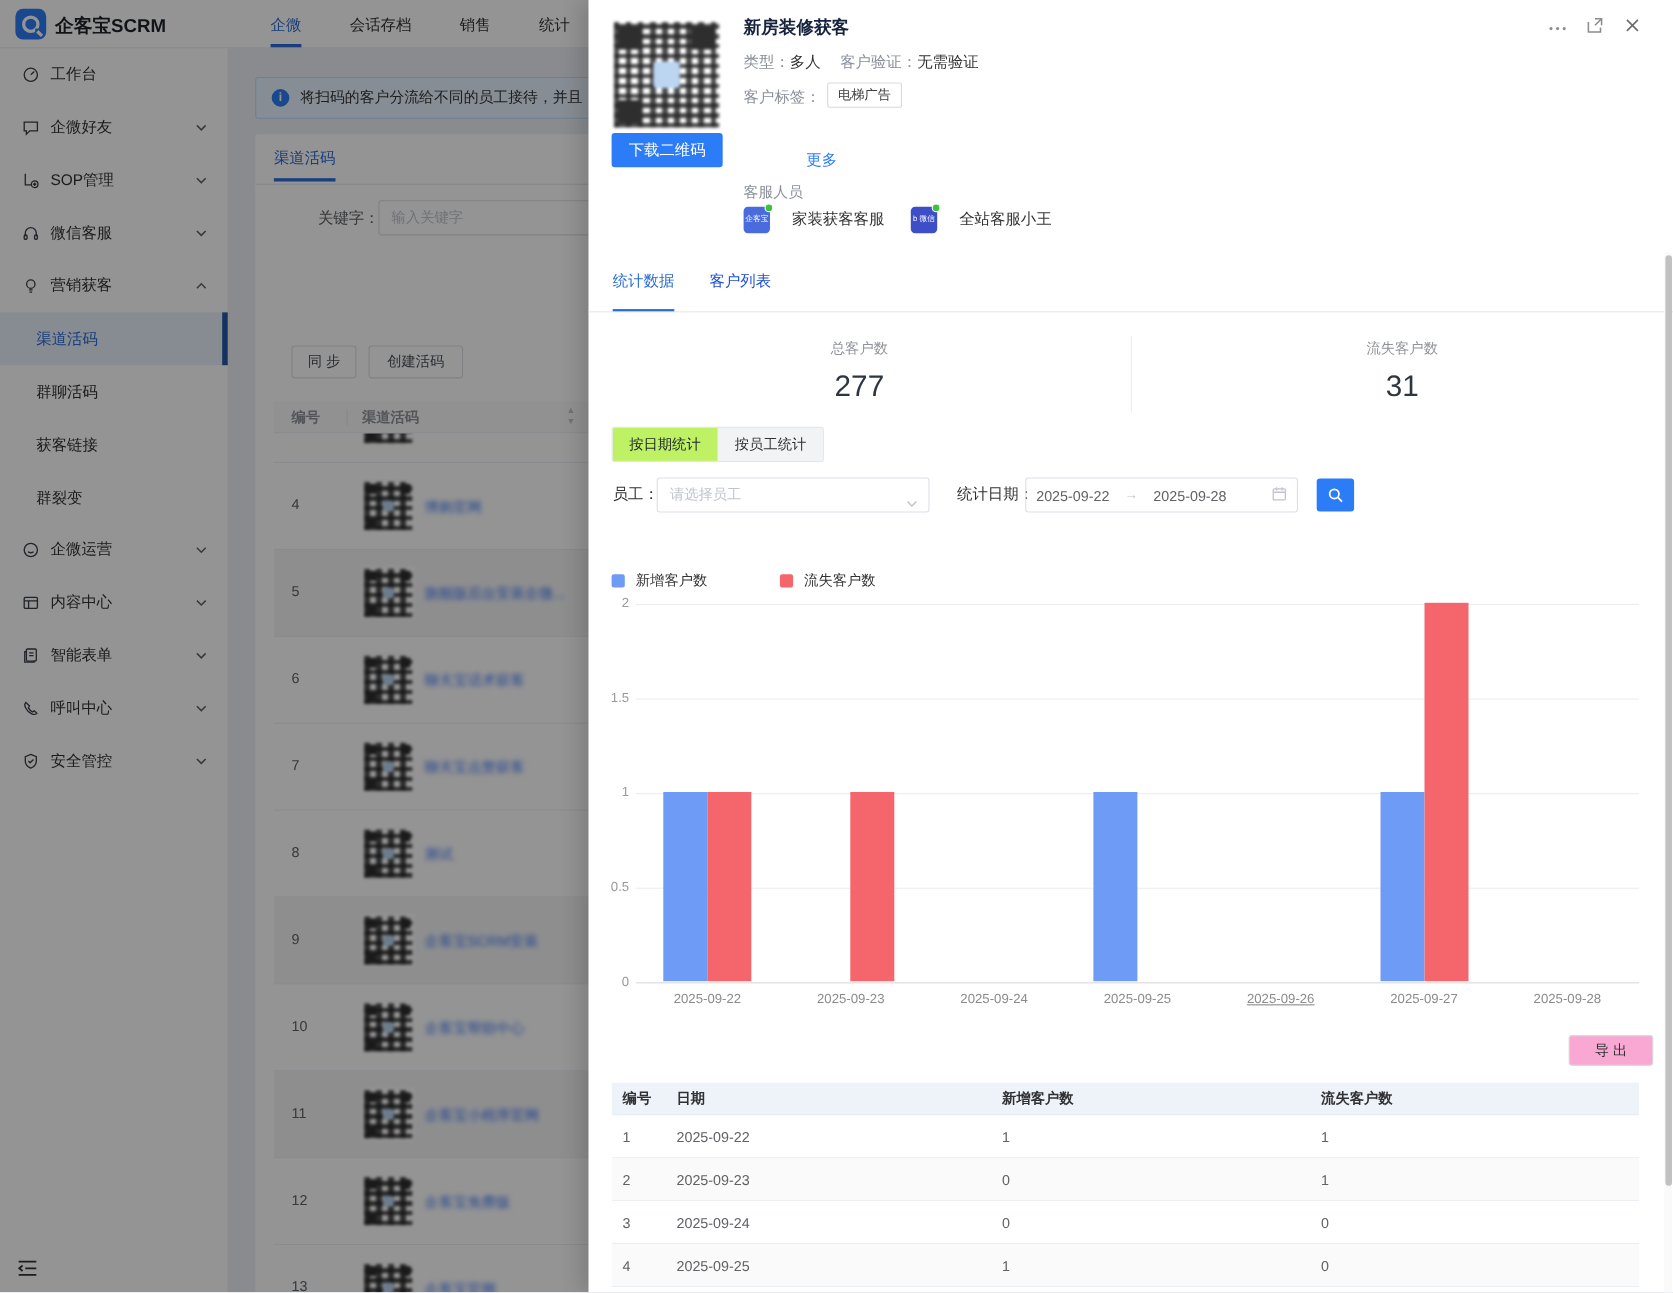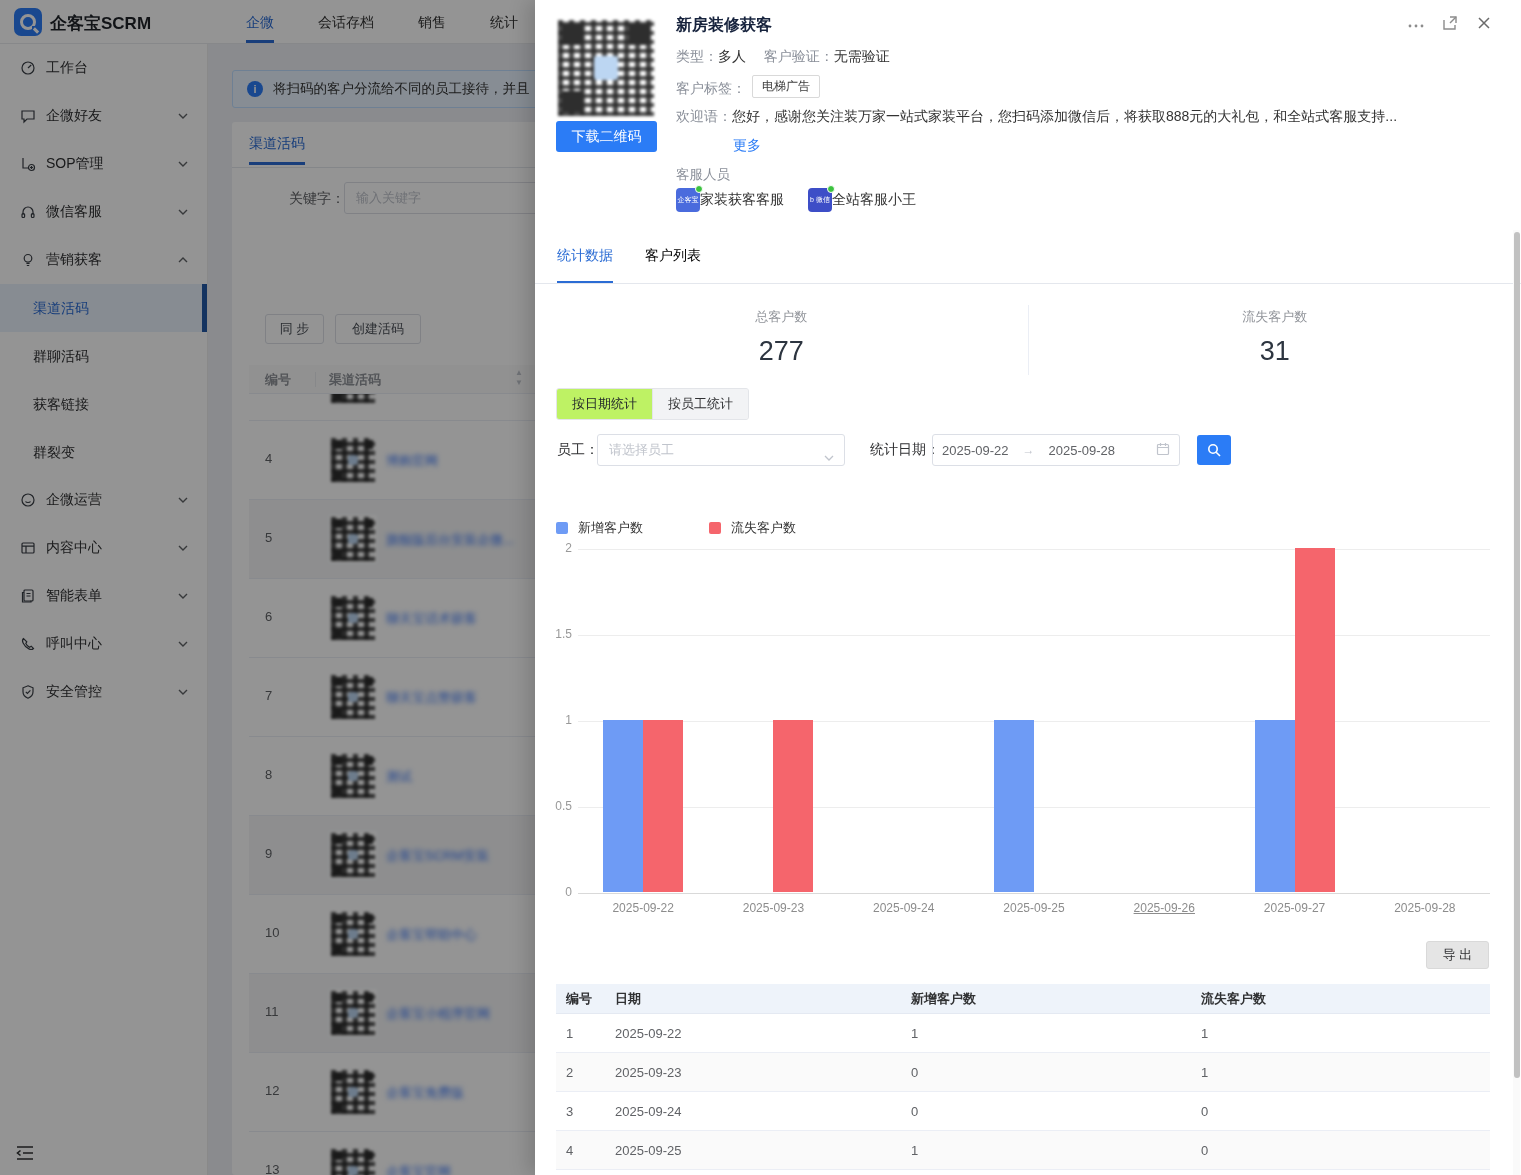--- a/index.html
+++ b/index.html
@@ -83,27 +83,27 @@
   .qr-big { position:absolute; left:21px; top:18px; width:100px; height:100px; }
   .dl-btn { position:absolute; left:21px; top:121px; width:101px; height:31px; background:#2b7cf6; color:#fff;
     border:none; border-radius:3px; font-size:14px; text-align:center; line-height:31px; cursor:pointer; }
   .d-title { position:absolute; left:141px; top:15px; font-size:16px; font-weight:700; color:#17233d; }
   .d-line { position:absolute; left:141px; font-size:14px; color:#333; }
   .lbl { color:#8a8f99; }
   .tagbox { display:inline-block; border:1px solid #d9d9d9; border-radius:2px; padding:2px 9px; font-size:12px;
     color:#404040; margin-left:2px; position:relative; top:-3px; }
   .more-link { position:absolute; left:198px; top:137px; font-size:14px; color:#2b7cf6; cursor:pointer;text-align:center; }
   .staff-row { position:absolute; left:141px; top:188px; display:flex; align-items:center; gap:24px; }
-  .staff { display:flex; align-items:center; gap:0; font-size:14px; color:#333; }
+  .staff { display:flex; align-items:center; gap:20px; font-size:14px; color:#333; }
   .avatar { position:relative; width:24px; height:24px; border-radius:4px; color:#fff; text-align:center; }
   .avatar .dot { position:absolute; right:-3px; top:-3px; width:8px; height:8px; background:#3cc23f;
     border-radius:50%; border:1.5px solid #fff; }
   .av-txt { font-size:7px; line-height:24px; display:block; }
   .d-tabs { position:absolute; left:0; top:230px; width:100%; height:54px; border-bottom:1px solid #e4e7ed; }
-  .d-tab { position:absolute; top:17px; font-size:14px; color:#000000; cursor:pointer; }
+  .d-tab { position:absolute; top:17px; font-size:14px; color:#1d4ed8; cursor:pointer; }
   .d-tab.active { color:#2b6cd4; }
   .d-tab.active::after { content:""; position:absolute; left:0; right:0; bottom:-18px; height:2px; background:#2b6cd4; }
   .stats-wrap { position:absolute; left:0; top:300px; width:100%; height:80px; display:flex; }
   .stat-half { flex:1; text-align:center; }
   .stat-label { font-size:13px; color:#909399; margin-top:8px; }
   .stat-value { font-size:27px; color:#2d3540; margin-top:10px; }
   .stat-div { width:1px; background:#ebeef5; margin:5px 0; }
   .seg-wrap { position:absolute; left:21px; top:388px; display:inline-flex; border:1px solid #e3e5e9;
     border-radius:3px; overflow:hidden; background:#f2f3f5; }
   .seg { padding:6px 15px; font-size:13px; color:#303133; cursor:pointer; background:#f2f3f5; }
@@ -120,22 +120,22 @@
   .legend { position:absolute; left:21px; top:519px; display:flex; gap:66px; }
   .leg-item { display:flex; align-items:center; gap:10px; font-size:13px; color:#333; }
   .leg-sq { width:12px; height:12px; border-radius:2px; }
   .chart { position:absolute; left:21px; top:546px; width:934px; height:372px; }
   .plot { position:absolute; left:22px; top:3px; width:912px; height:344px; }
   .gline { position:absolute; left:0; width:100%; height:1px; background:#ededed; }
   .gline.zero { background:#d9d9d9; }
   .ylab { position:absolute; right:918px; width:40px; text-align:right; font-size:12px; color:#999; }
   .xlab { position:absolute; top:355px; width:130px; text-align:center; font-size:12px; color:#8c8c8c; }
   .bar { position:absolute; bottom:1px; width:40px; }
-  .export-btn { position:absolute; left:891px; top:941px; width:63px; height:28px; border:1px solid #d9d9d9;
-    border-radius:3px; background:#e5e5e5; font-size:13px; color:#303133; text-align:center; line-height:26px; cursor:pointer; }
+  .export-btn { position:absolute; left:891px; top:941px; width:77px; height:28px; border:1px solid #d9d9d9;
+    border-radius:3px; background:#f9a8d4; font-size:13px; color:#303133; text-align:center; line-height:26px; cursor:pointer; }
   .rtable { position:absolute; left:21px; top:984px; width:934px; bottom:0; overflow:hidden; font-size:13px; }
   .rt-head { display:flex; height:30px; background:#eef3fa; border-bottom:1px solid #e4e9f2; align-items:center;
     color:#303133; font-weight:700; }
   .rt-row { display:flex; height:39px; align-items:center; border-bottom:1px solid #ebeef5; color:#606266; background:#fff; }
   .rt-row.alt { background:#fafafa; }
   .rt-c0 { width:54px; padding-left:10px; } .rt-c1 { width:296px; padding-left:5px; }
   .rt-c2 { width:290px; padding-left:5px; } .rt-c3 { flex:1; padding-left:5px; }
   .scrollbar { position:absolute; right:1px; top:230px; bottom:0; width:7px; background:#fafafa; }
   .scroll-thumb { position:absolute; left:0.5px; top:2px; width:6px; height:846px; background:#c1c1c1;
     border-radius:3px; cursor:pointer; }
@@ -484,23 +484,20 @@
     <div class="d-title">新房装修获客</div>
     <div class="d-line" style="top:48px;">
       <span class="lbl">类型：</span><span>多人</span>
       <span style="display:inline-block;width:10px;"></span>
       <span class="lbl">客户验证：</span><span>无需验证</span>
     </div>
     <div class="d-line" style="top:78px;">
       <span class="lbl">客户标签：</span>
       <span class="tagbox">电梯广告</span>
     </div>
-    <div class="d-line" style="top:108px; width:800px; white-space:nowrap;">
-      <span class="lbl">欢迎语：</span><span>您好，感谢您关注装万家一站式家装平台，您扫码添加微信后，将获取888元的大礼包，和全站式客服支持...</span>
-    </div>
     <div class="more-link">更多</div>
     <div class="d-line lbl" style="top:166px; font-size:13.5px;">客服人员</div>
     <div class="staff-row" id="staff-row">
         <div class="staff">
           <span class="avatar" style="background: rgb(74, 107, 221);">
             <span class="av-txt">企客宝</span>
             <span class="dot"></span>
           </span>
           <span>家装获客客服</span>
         </div>

